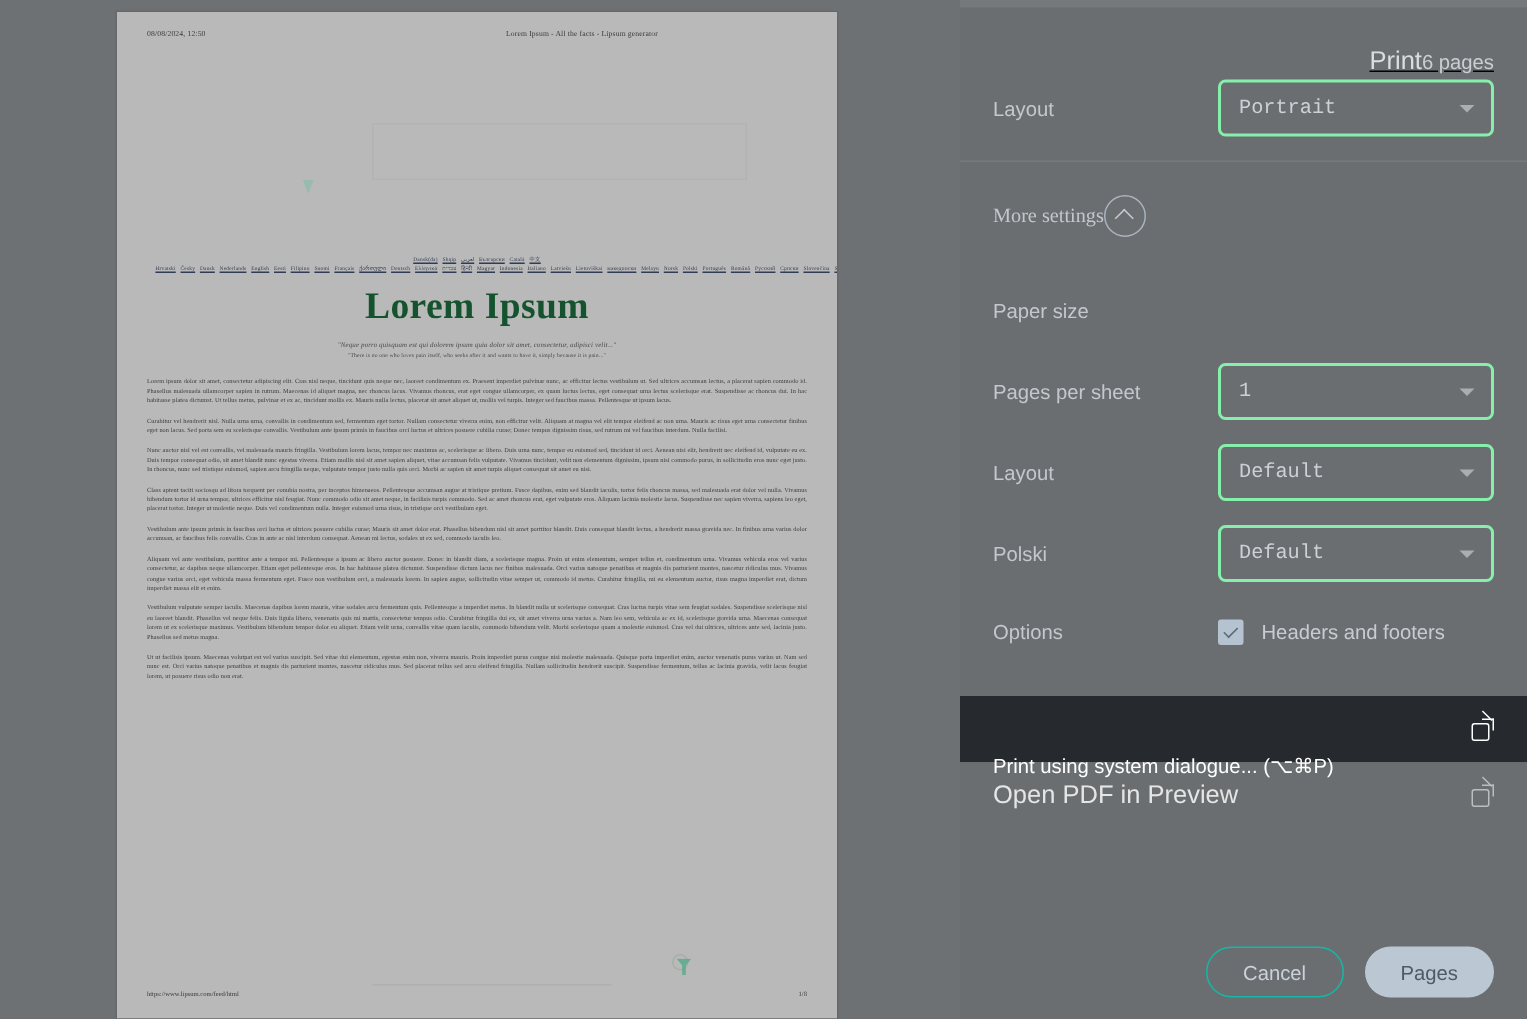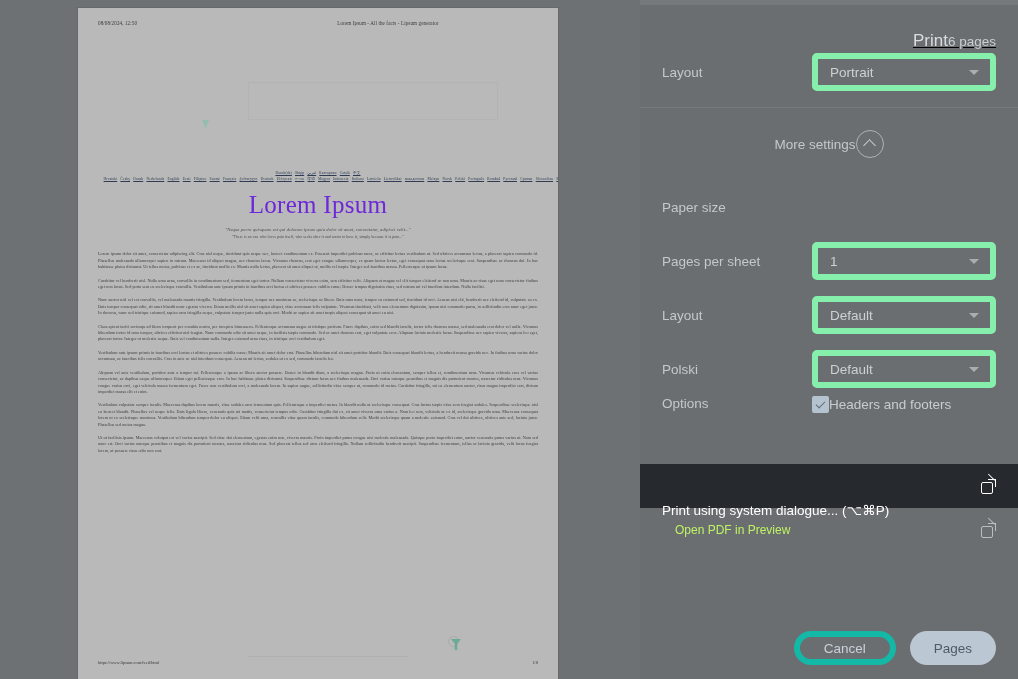--- a/index.html
+++ b/index.html
@@ -67,22 +67,22 @@
     font-family: "Liberation Serif", serif;
     font-size: 3.6px; line-height: 6.2px;
     color: #2f3c54; letter-spacing: .15px;
     padding: 0 4px;
   }
   .langs span { text-decoration: underline; margin: 0 1.6px; white-space: nowrap; }
 
   .lipsum-title {
     text-align: center;
     font-family: "Liberation Serif", serif;
-    font-size: 25px; font-weight: 400;
-    color: #6d28d9; margin-top: 9px; letter-spacing: .3px;
+    font-size: 25px; font-weight: 700;
+    color: #14532d; margin-top: 9px; letter-spacing: .3px;
   }
   .quote {
     text-align: center; margin-top: 8px;
     font-family: "Liberation Serif", serif;
     color: #4a4a4a;
   }
   .quote .q1 { font-size: 4.6px; font-style: italic; display: block; letter-spacing: .1px; }
   .quote .q2 { font-size: 3.8px; display: block; margin-top: 3px; letter-spacing: .1px; }
 
   .body-copy { margin-top: 12px; }
@@ -127,63 +127,65 @@
   .row {
     display: flex; align-items: center;
     padding: 0 22px;
     min-height: 54px;
   }
   .row .label {
     width: 150px; font-size: 13.5px; color: #c3c8cc;
   }
   .select {
     flex: 1; height: 38px;
-    border: 6px solid #86efac; border-radius: 5px;
+    border: 2px solid #86efac; border-radius: 5px;
     display: flex; align-items: center;
     padding: 0 12px;
     position: relative;
     background: transparent;
+    font-family: Liberation Mono, monospace;
   }
   .select .value { font-size: 13.5px; color: #ccd1d5; }
   .select .caret {
     position: absolute; right: 11px; top: 50%;
     width: 0; height: 0; margin-top: -2px;
     border-left: 5px solid transparent;
     border-right: 5px solid transparent;
     border-top: 5px solid #a9aeb2;
   }
 
   .row-layout { margin-top: -6px; }
 
   .divider { height: 1px; background: #767a7d; margin: 8px 0 0 0; }
 
   .more-settings {
-    display: flex; align-items: center; justify-content: center;
+    display: flex; align-items: center; justify-content: flex-start;
     padding: 22px 22px;
+    font-family: Liberation Serif, serif;
   }
   .more-settings .ms-label { font-size: 13.5px; color: #c3c8cc; }
   .chev-btn {
     width: 28px; height: 28px; border-radius: 50%;
     border: 1px solid #a9b4bd;
     display: flex; align-items: center; justify-content: center;
   }
   .chev-btn .chev {
     width: 9px; height: 9px;
     border-left: 1.6px solid #c6ced5;
     border-top: 1.6px solid #c6ced5;
     transform: rotate(45deg);
     margin-top: 3px;
   }
 
   .opt-row {
-    display: flex; align-items: flex-start;
+    display: flex; align-items: center;
     padding: 0 22px; min-height: 50px;
   }
   .opt-row .label { width: 150px; font-size: 13.5px; color: #c3c8cc; }
-  .cbwrap { display: flex; align-items: center; flex: 1; }
+  .cbwrap { display: flex; align-items: center; gap: 12px; flex: 1; }
   .checkbox {
     width: 17px; height: 17px; border-radius: 2px;
     display: flex; align-items: center; justify-content: center;
     flex: none;
   }
   .checkbox.checked { background: #b5c2cf; }
   .checkbox.unchecked { border: 1.6px solid #9aa0a5; }
   .checkbox .tick {
     width: 9px; height: 5px;
     border-left: 1.9px solid #5e6a78;
@@ -197,21 +199,21 @@
     display: flex; align-items: center; justify-content: space-between;
     padding: 0 22px; height: 44px;
     background: #26292d;
   }
   .sys-row .sys-label { font-size: 13.5px; color: #ffffff; margin-top: 47px; }
 
   .pdf-row {
     display: flex; align-items: center; justify-content: space-between;
     padding: 0 22px; height: 44px;
   }
-  .pdf-row .pdf-label { font-size: 12px; color: #bef264; margin-left: 13px; }
+  .pdf-row .pdf-label { font-size: 17px; color: #e5e5e5; }
 
   .ext-icon { width: 15px; height: 15px; position: relative; }
   .ext-icon .bx {
     position: absolute; left: 0; bottom: 0; width: 12px; height: 12px;
     border: 1.4px solid currentColor; border-radius: 2px;
   }
   .ext-icon .arw {
     position: absolute; right: 0; top: 0; width: 8px; height: 8px;
   }
   .ext-icon .arw:before {
@@ -233,21 +235,21 @@
   .footer-bar {
     height: 62px;
     display: flex; align-items: center; justify-content: flex-end;
     gap: 14px; padding: 0 22px;
   }
   .btn {
     height: 34px; border-radius: 17px;
     display: flex; align-items: center; justify-content: center;
     font-size: 13.5px; padding: 0 24px;
   }
-  .btn-cancel { border: 6px solid #14b8a6; color: #c9d2da; background: transparent; }
+  .btn-cancel { border: 1px solid #14b8a6; color: #c9d2da; background: transparent; }
   .btn-save { background: #bcc7d4; color: #4e5a68; }
 </style>
 </head>
 <body>
 
 <div class="screen">
 
   <div class="preview-area">
     <div class="paper">
       <div class="paper-inner">

